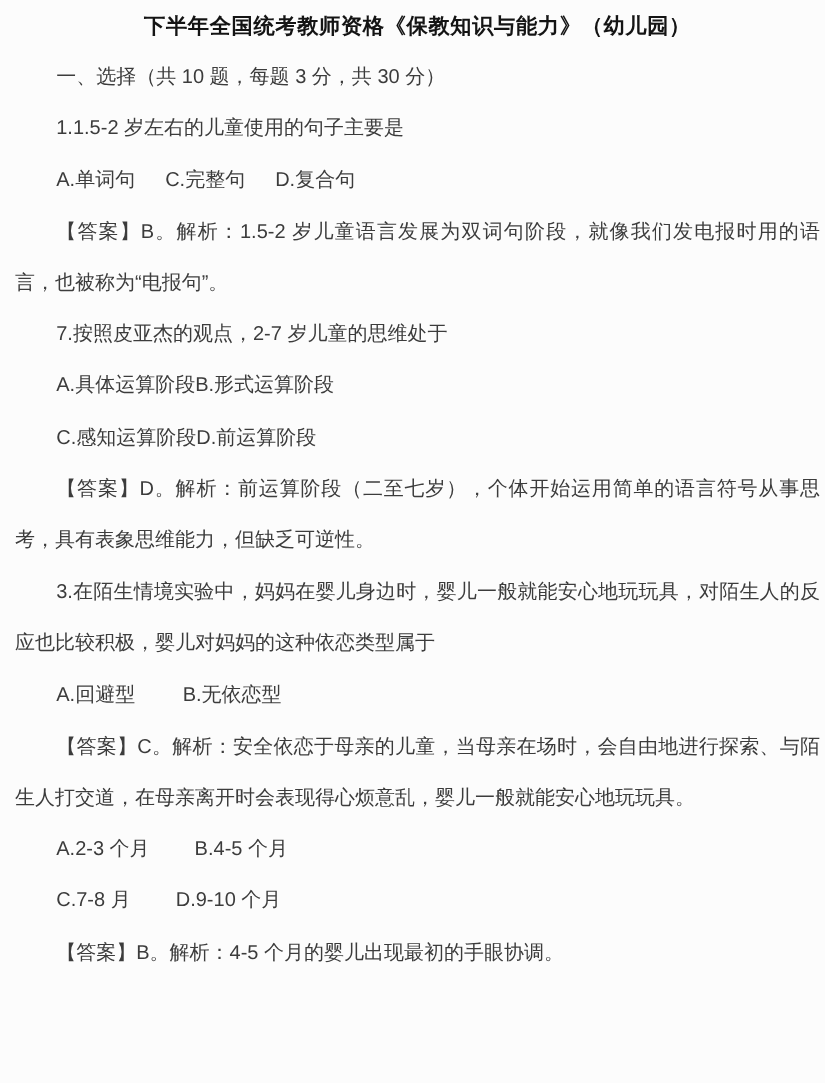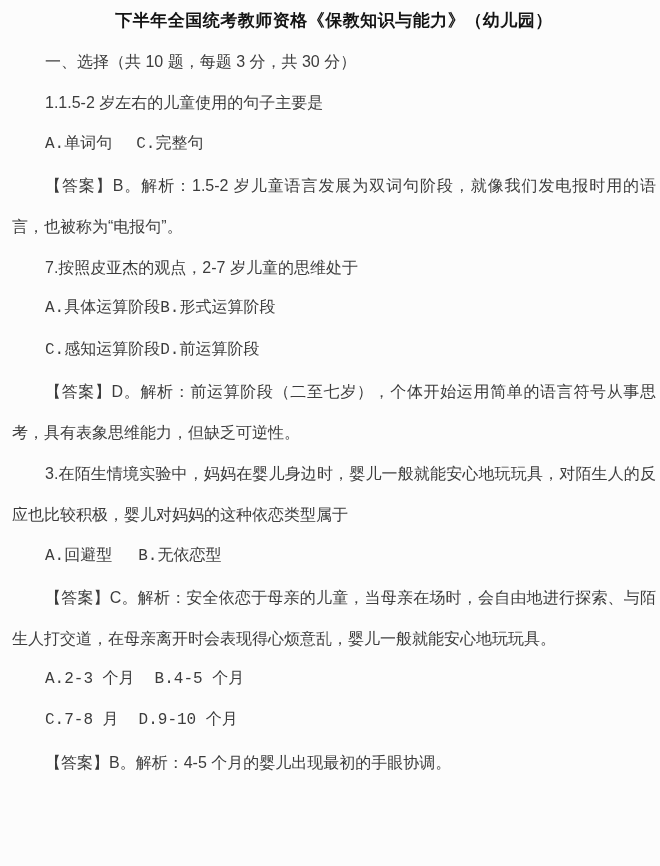--- a/index.html
+++ b/index.html
@@ -40,37 +40,38 @@
   .wrap {
     text-align: justify;
   }
   .opts {
     display: flex;
     padding-left: 33px;
     align-items: baseline;
   }
   .g24 { gap: 24px; }
   .g34 { }
-  .g26 { gap: 26px; }
-  .g40 { gap: 20px; align-items: flex-end; }
-  .opt { white-space: nowrap; font-family: Liberation Mono, monospace; }
+  .g26 { gap: 38px; }
+  .g40 { gap: 36px; align-items: flex-end; }
+  .opt { white-space: nowrap; }
 </style>
 </head>
 <body style="background: rgb(252, 252, 252); color: rgb(60, 60, 60);">
 
 <div class="doc">
 
   <h1 class="title">下半年全国统考教师资格《保教知识与能力》（幼儿园）</h1>
 
   <p class="line indent">一、选择（共 10 题，每题 3 分，共 30 分）</p>
 
   <p class="line indent">1.1.5-2 岁左右的儿童使用的句子主要是</p>
   <div class="line opts g24">
     <span class="opt">A.单词句</span>
     <span class="opt">C.完整句</span>
+    <span class="opt">D.复合句</span>
   </div>
   <p class="line indent wrap">【答案】B。解析：1.5-2 岁儿童语言发展为双词句阶段，就像我们发电报时用的语言，也被称为“电报句”。</p>
 
   <p class="line indent">7.按照皮亚杰的观点，2-7 岁儿童的思维处于</p>
   <div class="line opts g34">
     <span class="opt">A.具体运算阶段</span>
     <span class="opt">B.形式运算阶段</span>
   </div>
   <div class="line opts g34">
     <span class="opt">C.感知运算阶段</span>

